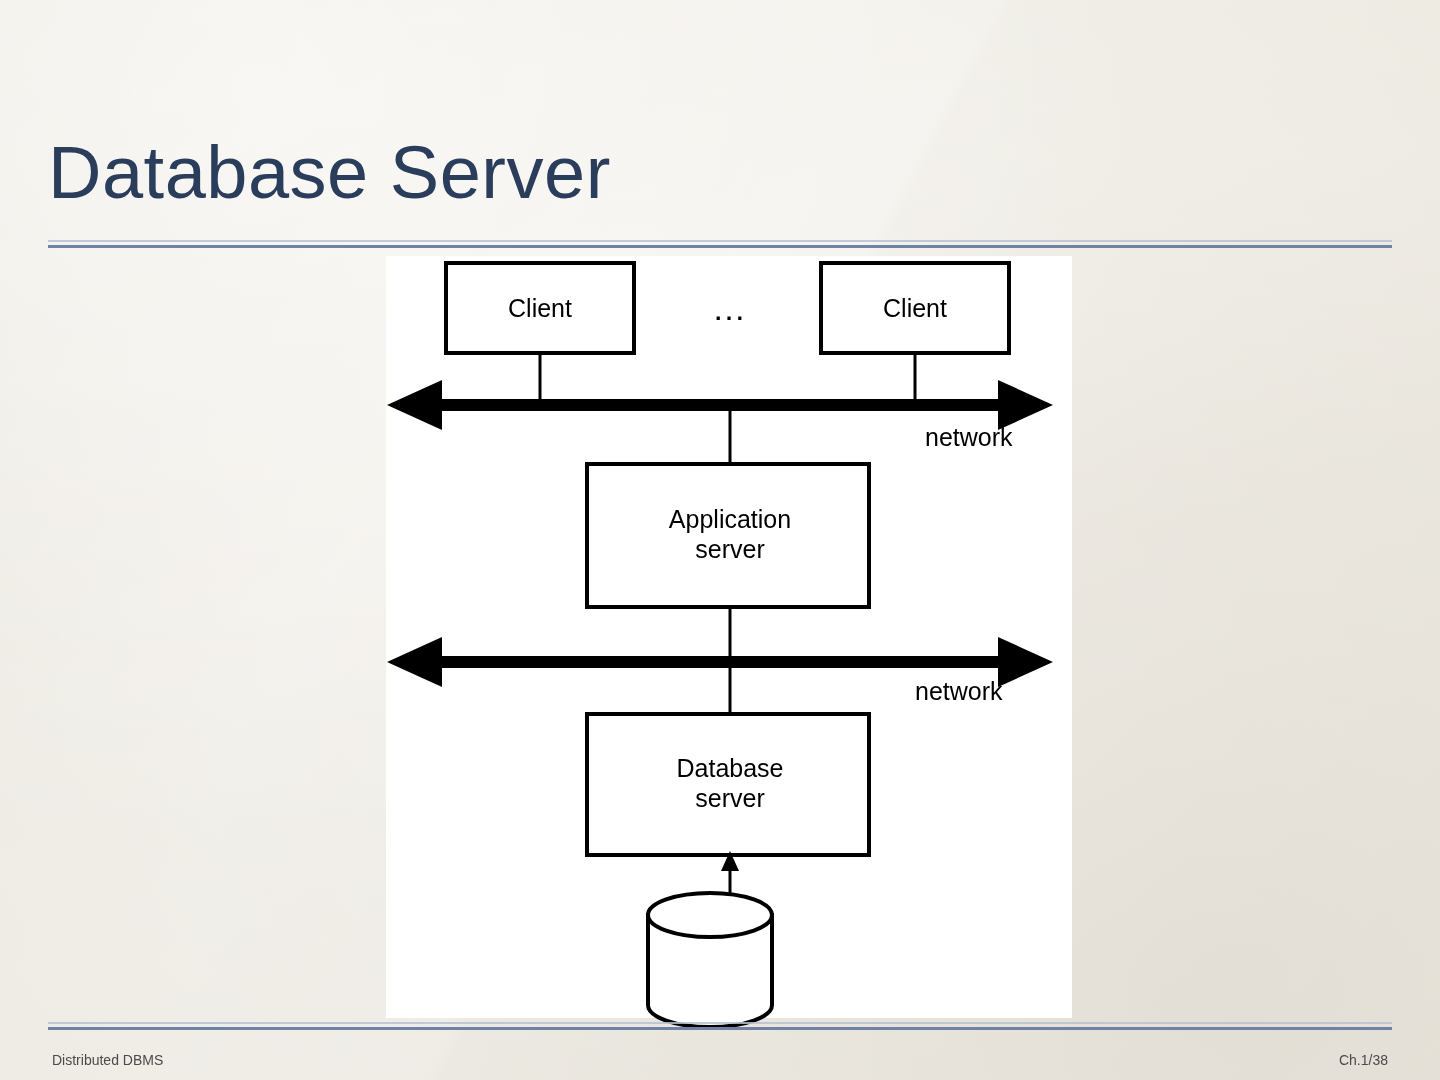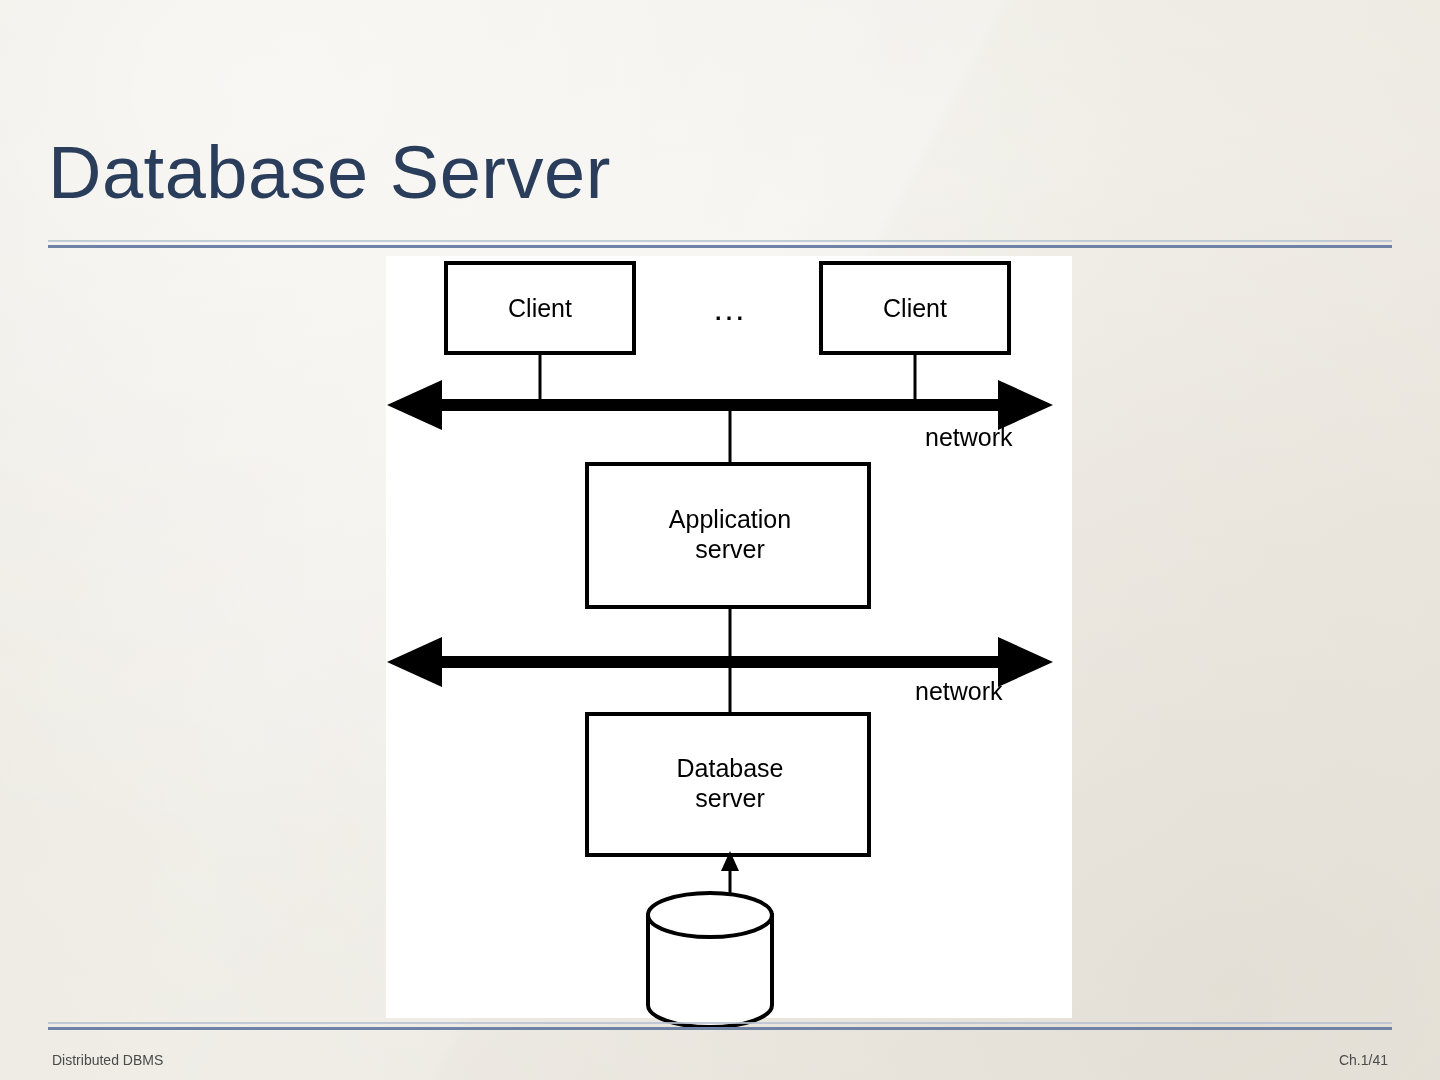--- a/index.html
+++ b/index.html
@@ -205,13 +205,13 @@
 </svg>
 
 <div class="rule" id="rule-bottom">
   <div class="rule-thin"></div>
   <div class="rule-gap"></div>
   <div class="rule-thick"></div>
 </div>
 
 <div class="footer-left">Distributed DBMS</div>
 
-<div class="footer-right">Ch.1/41</div>
+<div class="footer-right">Ch.1/38</div>
 
 </body></html>

